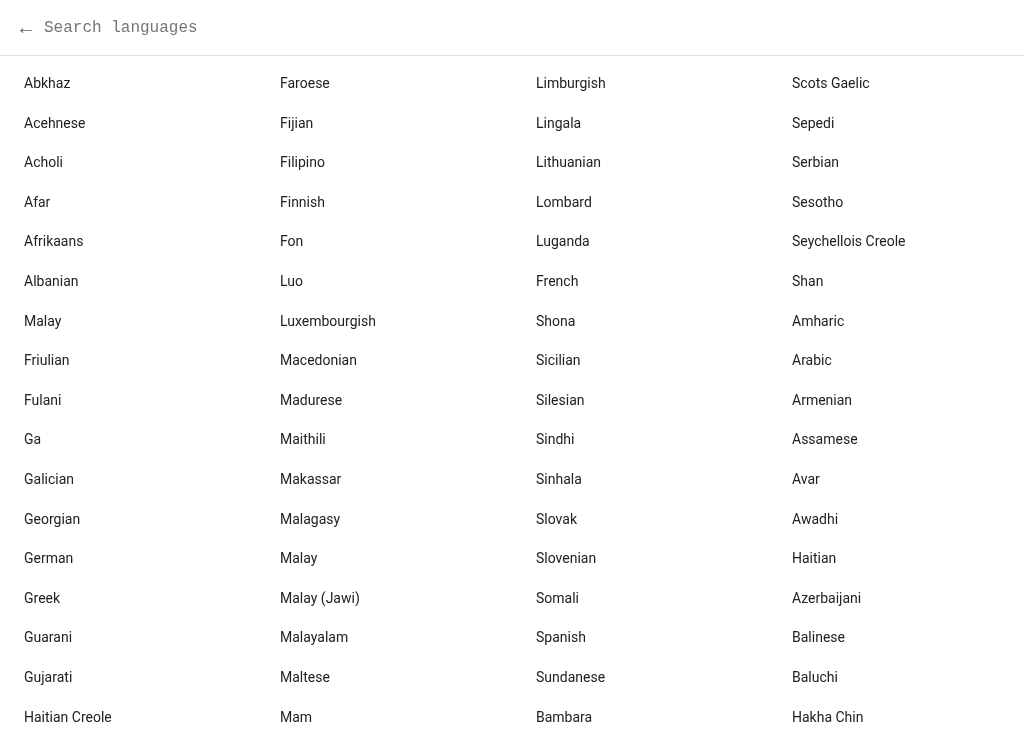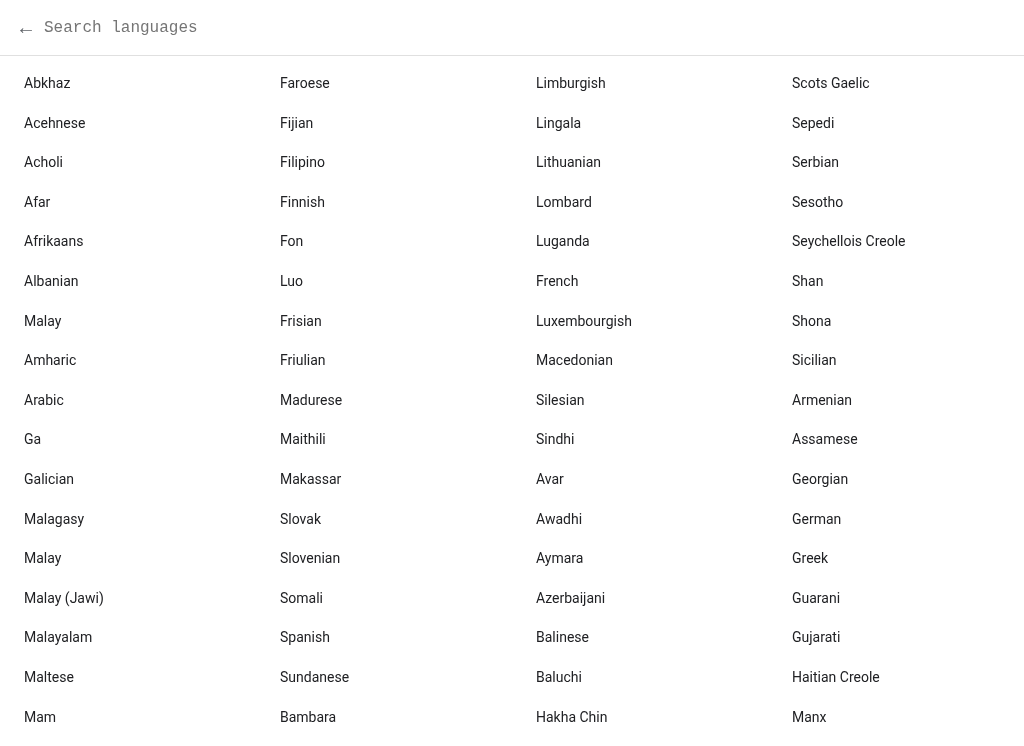--- a/index.html
+++ b/index.html
@@ -84,46 +84,47 @@
     <div class="lang-item">Sesotho</div>
     <div class="lang-item">Afrikaans</div>
     <div class="lang-item">Fon</div>
     <div class="lang-item">Luganda</div>
     <div class="lang-item">Seychellois Creole</div>
     <div class="lang-item">Albanian</div>
     <div class="lang-item">Luo</div>
     <div class="lang-item">French</div>
     <div class="lang-item">Shan</div>
     <div class="lang-item">Malay</div>
-    <div class="lang-item">Frisian</div>
     <div class="lang-item">Luxembourgish</div>
     <div class="lang-item">Shona</div>
     <div class="lang-item">Amharic</div>
     <div class="lang-item">Friulian</div>
     <div class="lang-item">Macedonian</div>
     <div class="lang-item">Sicilian</div>
     <div class="lang-item">Arabic</div>
+    <div class="lang-item">Fulani</div>
     <div class="lang-item">Madurese</div>
     <div class="lang-item">Silesian</div>
     <div class="lang-item">Armenian</div>
     <div class="lang-item">Ga</div>
     <div class="lang-item">Maithili</div>
     <div class="lang-item">Sindhi</div>
     <div class="lang-item">Assamese</div>
     <div class="lang-item">Galician</div>
     <div class="lang-item">Makassar</div>
+    <div class="lang-item">Sinhala</div>
     <div class="lang-item">Avar</div>
     <div class="lang-item">Georgian</div>
     <div class="lang-item">Malagasy</div>
     <div class="lang-item">Slovak</div>
     <div class="lang-item">Awadhi</div>
     <div class="lang-item">German</div>
     <div class="lang-item">Malay</div>
     <div class="lang-item">Slovenian</div>
-    <div class="lang-item">Aymara</div>
+    <div class="lang-item">Haitian</div>
     <div class="lang-item">Greek</div>
     <div class="lang-item">Malay (Jawi)</div>
     <div class="lang-item">Somali</div>
     <div class="lang-item">Azerbaijani</div>
     <div class="lang-item">Guarani</div>
     <div class="lang-item">Malayalam</div>
     <div class="lang-item">Spanish</div>
     <div class="lang-item">Balinese</div>
     <div class="lang-item">Gujarati</div>
     <div class="lang-item">Maltese</div>

